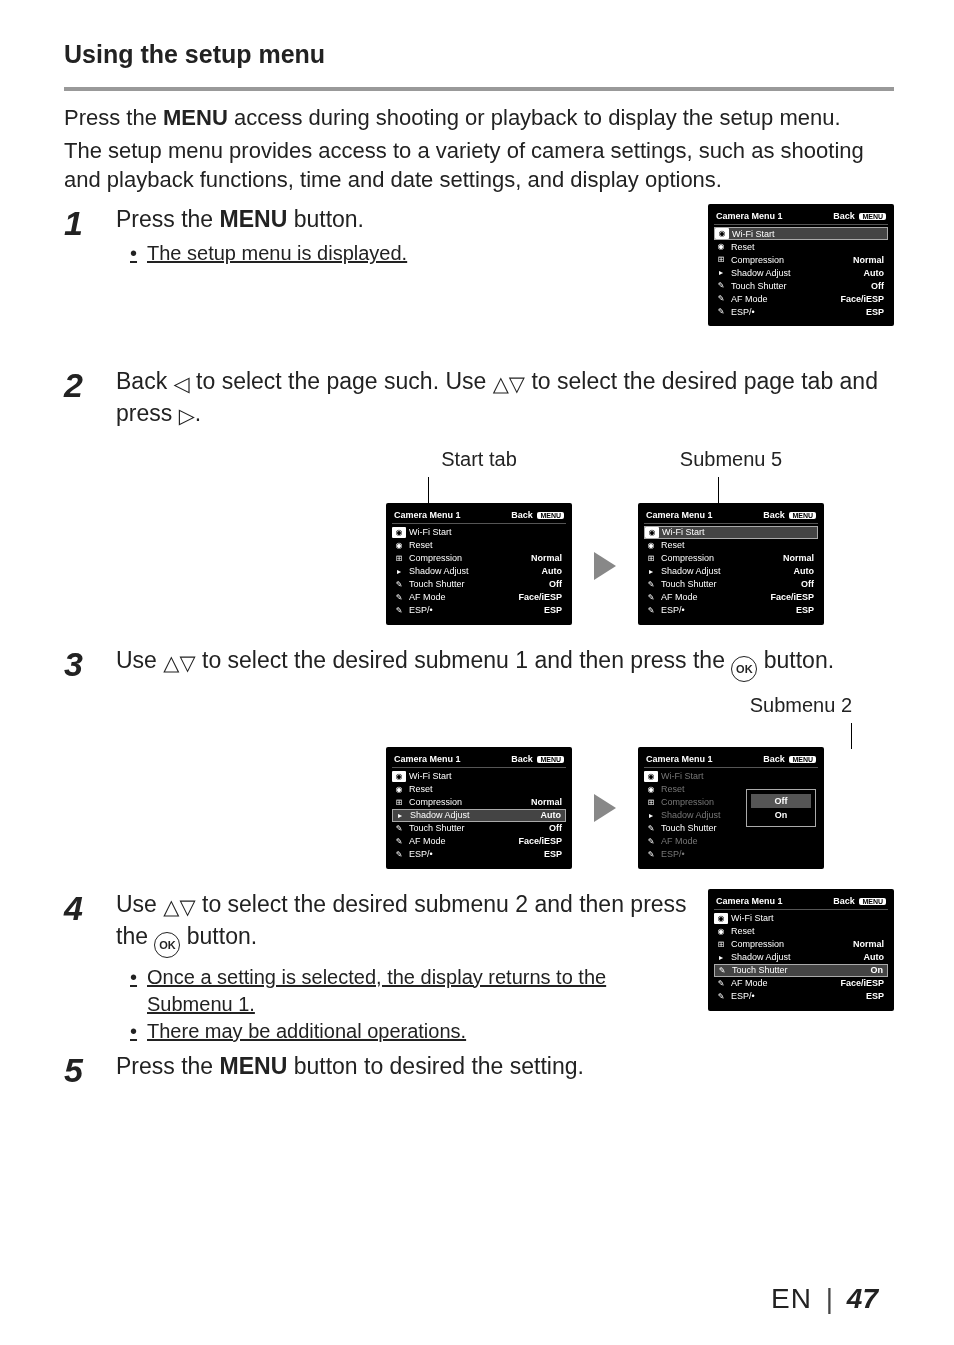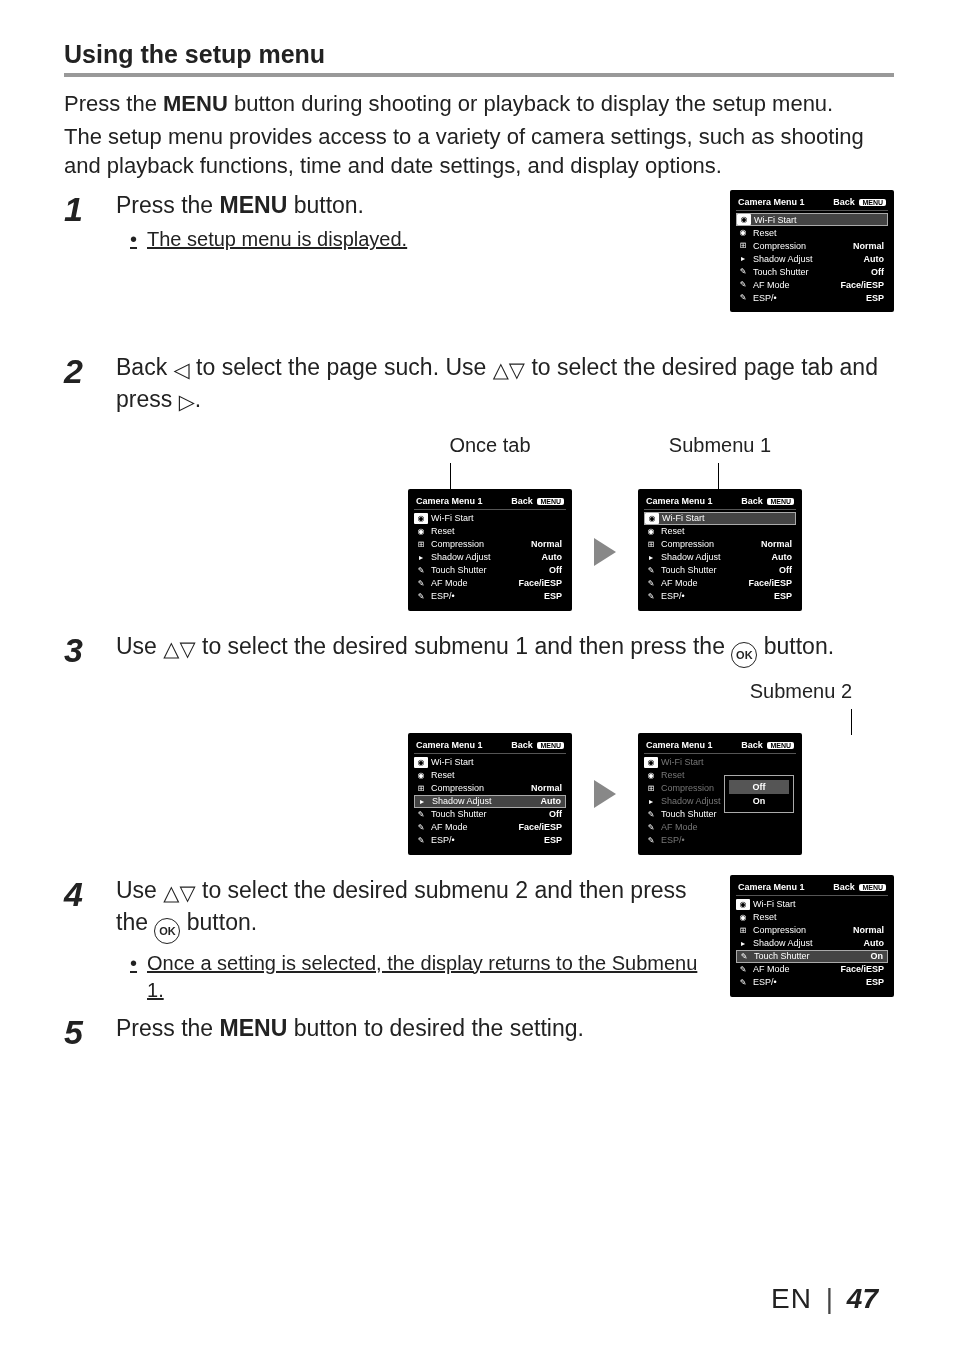--- a/index.html
+++ b/index.html
@@ -8,21 +8,21 @@
     height: 1345px;
     background: #fff;
     font-family: Arial, Helvetica, sans-serif;
     color: #222;
     padding: 40px 60px 30px 64px;
     position: relative;
   }
   .section-title {
     font-size: 25px;
     font-weight: bold;
-    padding-bottom: 4px;
+    padding-bottom: 18px;
     border-bottom: 4px solid #999;
     margin-bottom: 12px;
   }
   .body-text {
     font-size: 22px;
     line-height: 1.32;
     margin-bottom: 4px;
   }
   .menu-word { font-weight: bold; }
   .steps { margin-top: 10px; }
@@ -54,21 +54,21 @@
     font-weight: bold;
     vertical-align: -5px;
   }
 
   
   .cam-box {
     background: #000;
     border-radius: 2px;
     padding: 6px 6px 8px 6px;
     color: #fff;
-    width: 164px;
+    width: 186px;
     font-size: 9px;
   }
   .cam-head {
     display: flex;
     justify-content: space-between;
     padding: 1px 2px 3px 2px;
     border-bottom: 1px solid #555;
     font-weight: bold;
   }
   .cam-back-badge {
@@ -156,21 +156,21 @@
   .page-footer .num { font-weight: bold; font-style: italic; }
 
   .clear { clear: both; }
 </style>
 </head>
 <body>
 
 <h2 class="section-title">Using the setup menu</h2>
 
 <p class="body-text">
-  <span>Press the </span><span class="menu-word">MENU</span><span> button during shooting or playback to display the setup menu.</span>
+  <span>Press the </span><span class="menu-word">MENU</span><span> access during shooting or playback to display the setup menu.</span>
 </p>
 <p class="body-text">The setup menu provides access to a variety of camera settings, such as shooting and playback functions, time and date settings, and display options.</p>
 
 <div class="steps">
   <div class="step">
     <div class="step-num">1</div>
     <div class="step-body">
 
       <div class="float-right cam-wrap">
         <div class="cam-box">
@@ -232,21 +232,21 @@
 
   <div class="step" style="margin-top:30px;">
     <div class="step-num">2</div>
     <div class="step-body">
       <div class="step-line">
         <span>Back </span><span class="glyph tri">◁</span><span> to select the page such. Use </span><span class="glyph tri">△</span><span class="glyph tri">▽</span><span> to select the desired page tab and press </span><span class="glyph tri">▷</span><span>.</span>
       </div>
 
       <div class="diagram-row" style="margin-left:200px;">
         <div>
-          <div class="label-above">Once tab</div>
+          <div class="label-above">Start tab</div>
           <div class="pointer-wrap pointer-offset-left">
               <div class="pointer-line"></div>
             </div>
           <div class="cam-wrap">
             <div class="cam-box">
               <div class="cam-head">
                   <span>Camera Menu 1</span>
                   <span><span>Back</span> <span class="cam-back-badge">MENU</span></span>
                 </div>
               <div class="cam-rows">
@@ -284,21 +284,21 @@
                     <span class="cam-val">ESP</span>
                   </div>
               </div>
             </div>
           </div>
         </div>
         <div style="padding-top:60px;">
             <div class="arrow-right"></div>
           </div>
         <div>
-          <div class="label-above">Submenu 1</div>
+          <div class="label-above">Submenu 5</div>
           <div class="pointer-wrap pointer-offset-right" style="margin-left:60px;">
               <div class="pointer-line"></div>
             </div>
           <div class="cam-wrap">
             <div class="cam-box">
               <div class="cam-head">
                   <span>Camera Menu 1</span>
                   <span><span>Back</span> <span class="cam-back-badge">MENU</span></span>
                 </div>
               <div class="cam-rows">
@@ -498,20 +498,23 @@
       </div>
 
       <div class="step-line">
         <span>Use </span><span class="glyph tri">△</span><span class="glyph tri">▽</span><span> to select the desired submenu 2 and then press the </span>
         <span class="ok-btn">OK</span><span> button.</span>
       </div>
       <div class="bullets">
         <div class="bullet">
             <span>Once a setting is selected, the display returns to the Submenu 1.</span>
           </div>
+        <div class="bullet">
+            <span>There may be additional operations.</span>
+          </div>
       </div>
       <div class="clear"></div>
     </div>
   </div>
 
   <div class="step" style="margin-top:6px;">
     <div class="step-num">5</div>
     <div class="step-body">
       <div class="step-line">
         <span>Press the </span><span class="menu-word">MENU</span><span> button to desired the setting.</span>

